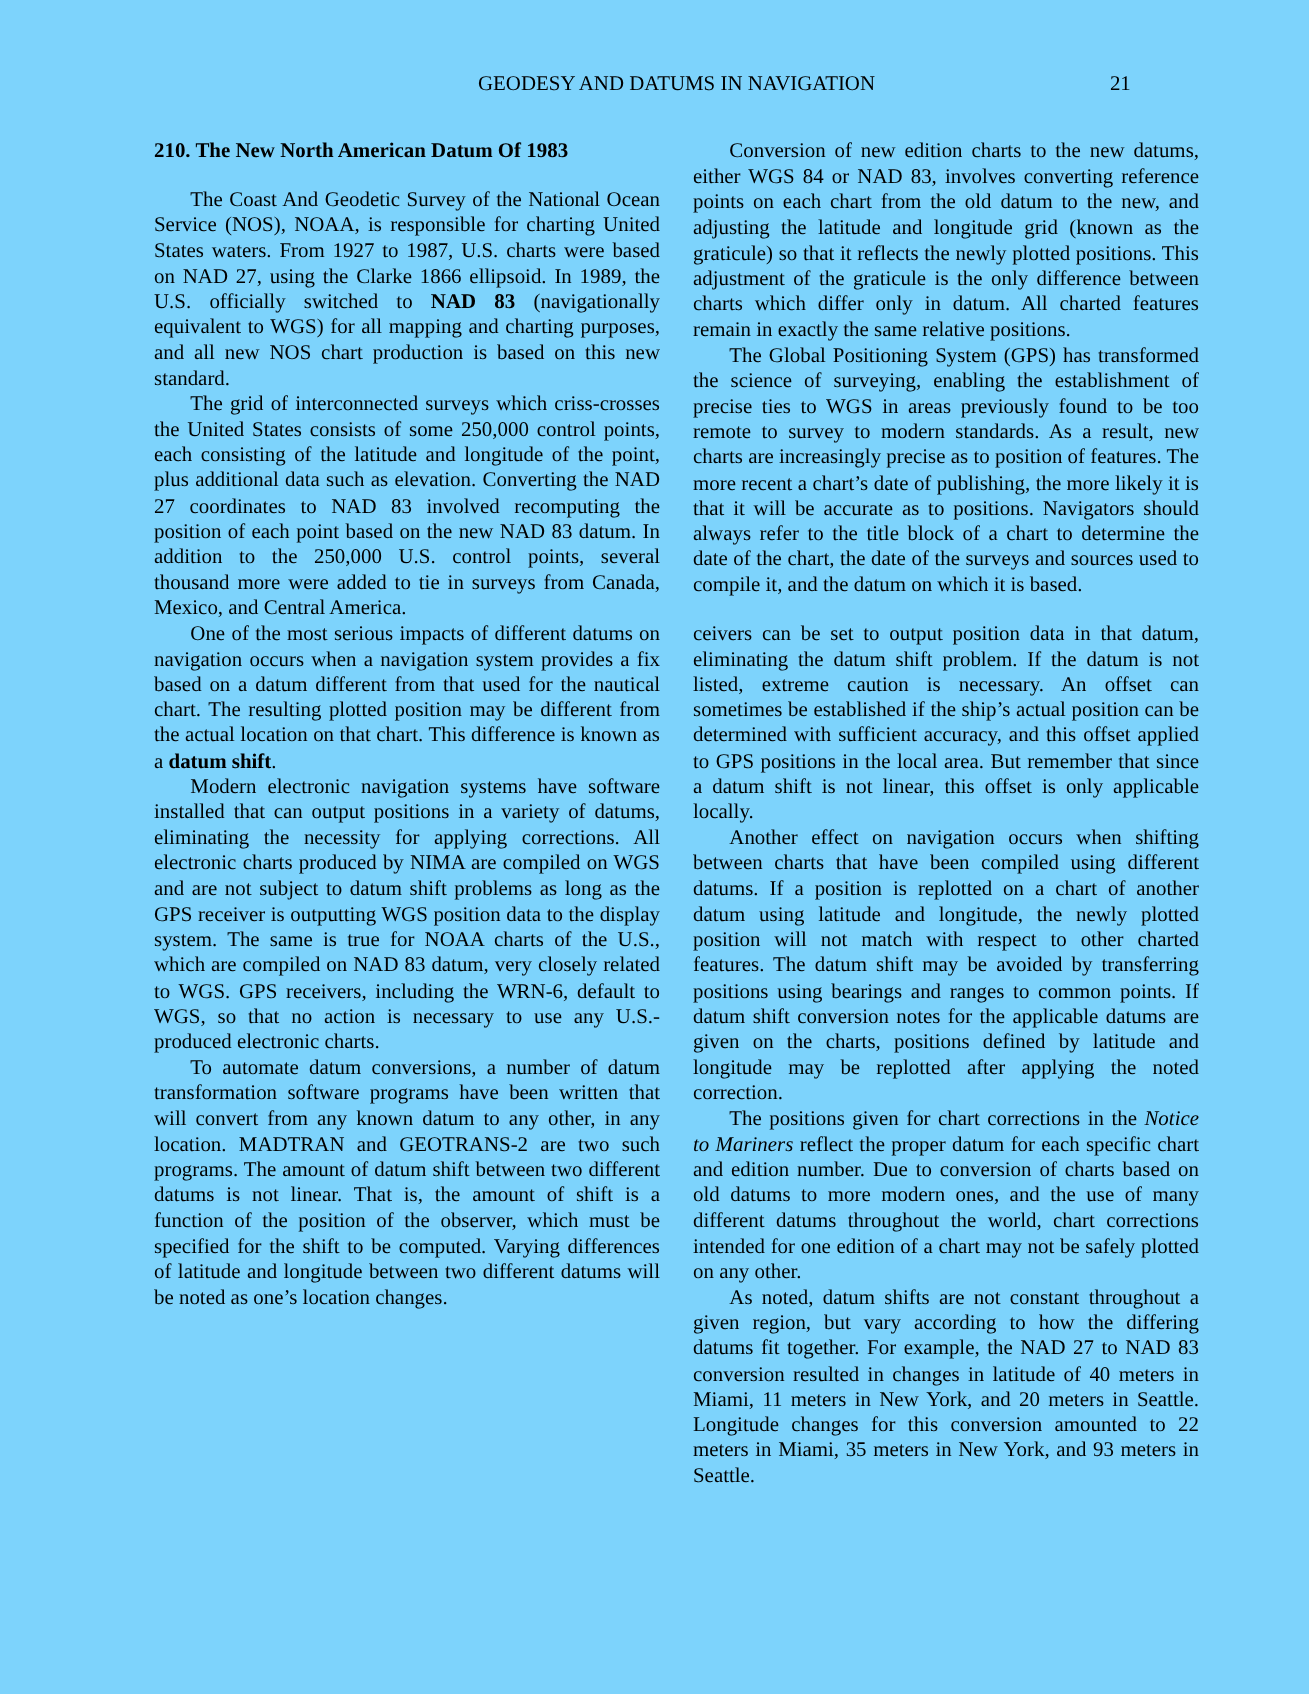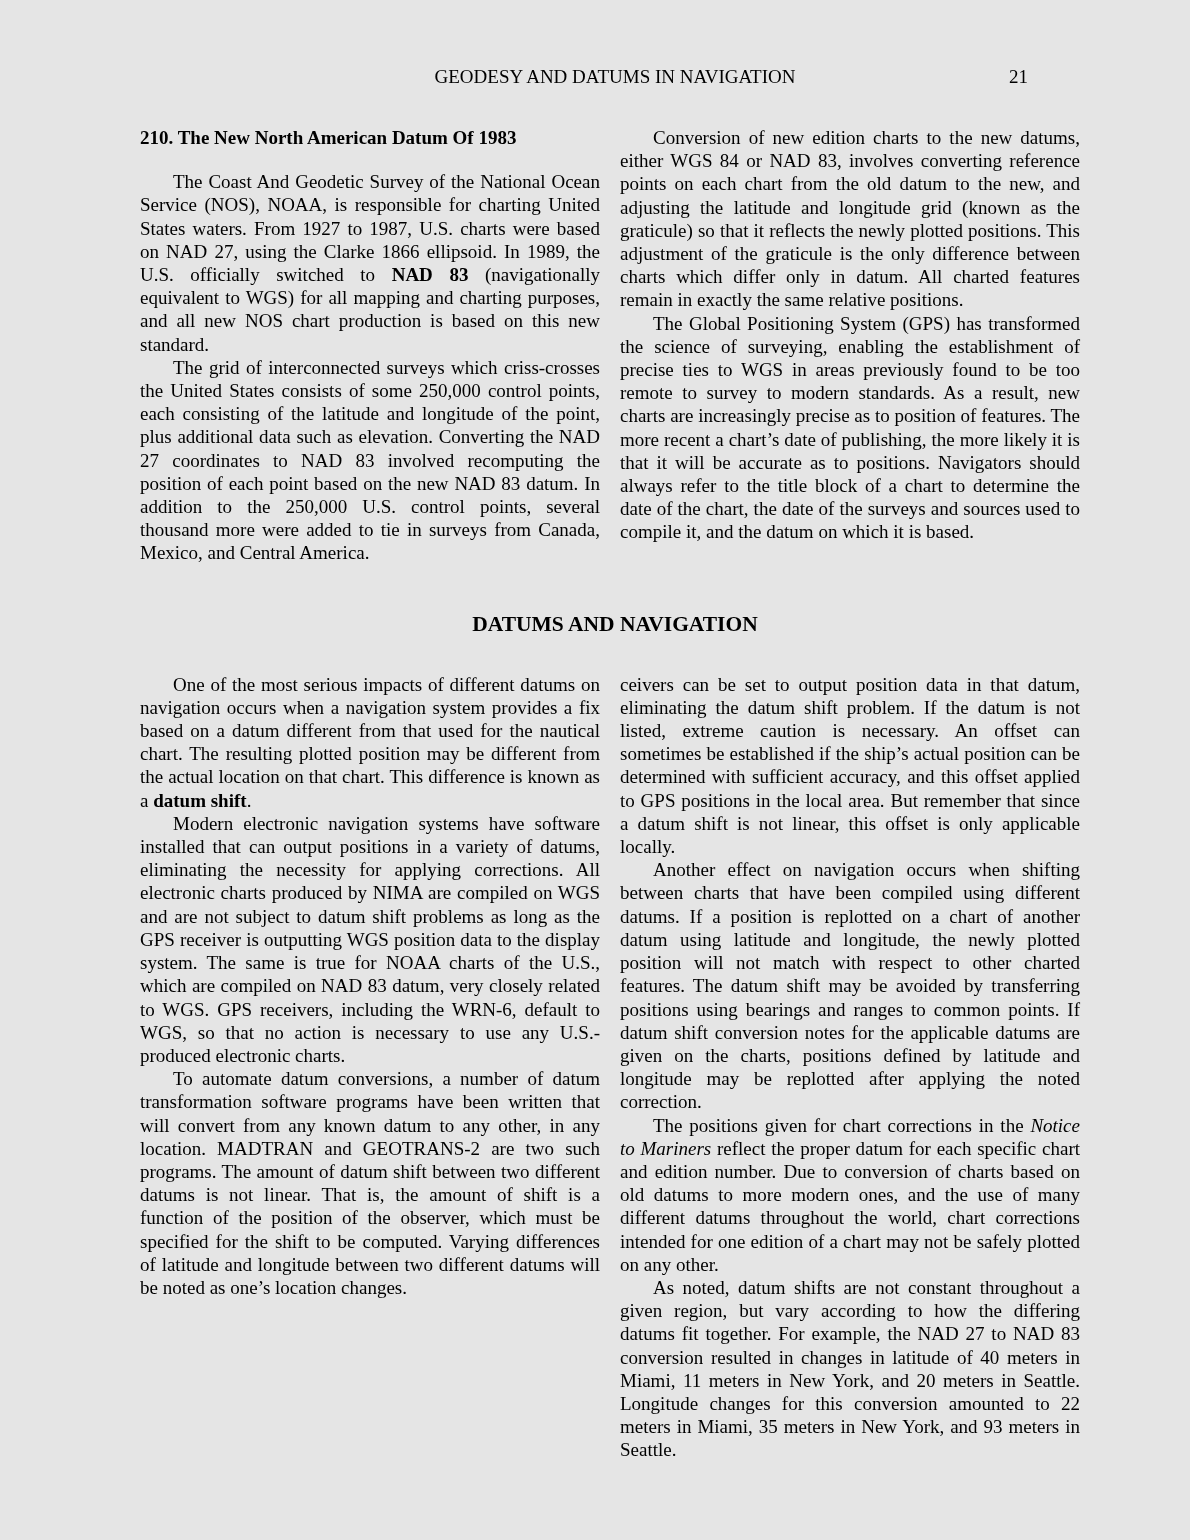--- a/index.html
+++ b/index.html
@@ -6,37 +6,37 @@
   html, body { background:#ffffff; }
   body {
     width:1190px; height:1540px;
     font-family:"Liberation Serif","DejaVu Serif",serif;
     color:#000000;
   }
   .page {
     width:1190px; height:1540px;
     padding:66px 100px 20px 140px;
     overflow:hidden;
-    background:#e5e5e5;
+    background:#7dd3fc;
     font-family:Liberation Serif, serif;
   }
   .page-header {
     position:relative;
     height:24px;
     margin-bottom:36px;
     font-size:19px;
     text-align:center;
     white-space:nowrap;
   }
   .page-number {
     position:absolute;
     right:62px; top:0;
     font-size:19px;
   }
-  .band { display:flex; gap:20px; }
+  .band { display:flex; gap:30px; }
   .col {
     flex:0 0 460px; width:460px;
     font-size:19px; line-height:23.2px;
     text-align:justify;
   }
   .sec-heading {
     font-size:19px; font-weight:bold;
     line-height:23.2px;
     margin-bottom:21px;
     text-align:left;
@@ -69,21 +69,20 @@
         </div>
     </div>
     <div class="col">
       <div class="paras">
           <p class="para">Conversion of new edition charts to the new datums, either WGS 84 or NAD 83, involves converting reference points on each chart from the old datum to the new, and adjusting the latitude and longitude grid (known as the graticule) so that it reflects the newly plotted positions. This adjustment of the graticule is the only difference between charts which differ only in datum. All charted features remain in exactly the same relative positions.</p>
           <p class="para">The Global Positioning System (GPS) has transformed the science of surveying, enabling the establishment of precise ties to WGS in areas previously found to be too remote to survey to modern standards. As a result, new charts are increasingly precise as to position of features. The more recent a chart’s date of publishing, the more likely it is that it will be accurate as to positions. Navigators should always refer to the title block of a chart to determine the date of the chart, the date of the surveys and sources used to compile it, and the datum on which it is based.</p>
         </div>
     </div>
   </div>
 
-  <h1 class="part-heading">DATUMS AND NAVIGATION</h1>
 
   <div class="band">
     <div class="col">
       <div class="paras">
           <p class="para">One of the most serious impacts of different datums on navigation occurs when a navigation system provides a fix based on a datum different from that used for the nautical chart. The resulting plotted position may be different from the actual location on that chart. This difference is known as a <b>datum shift</b>.</p>
           <p class="para">Modern electronic navigation systems have software installed that can output positions in a variety of datums, eliminating the necessity for applying corrections. All electronic charts produced by NIMA are compiled on WGS and are not subject to datum shift problems as long as the GPS receiver is outputting WGS position data to the display system. The same is true for NOAA charts of the U.S., which are compiled on NAD 83 datum, very closely related to WGS. GPS receivers, including the WRN-6, default to WGS, so that no action is necessary to use any U.S.-produced electronic charts.</p>
           <p class="para">To automate datum conversions, a number of datum transformation software programs have been written that will convert from any known datum to any other, in any location. MADTRAN and GEOTRANS-2 are two such programs. The amount of datum shift between two different datums is not linear. That is, the amount of shift is a function of the position of the observer, which must be specified for the shift to be computed. Varying differences of latitude and longitude between two different datums will be noted as one’s location changes.</p>
         </div>
     </div>
     <div class="col">

